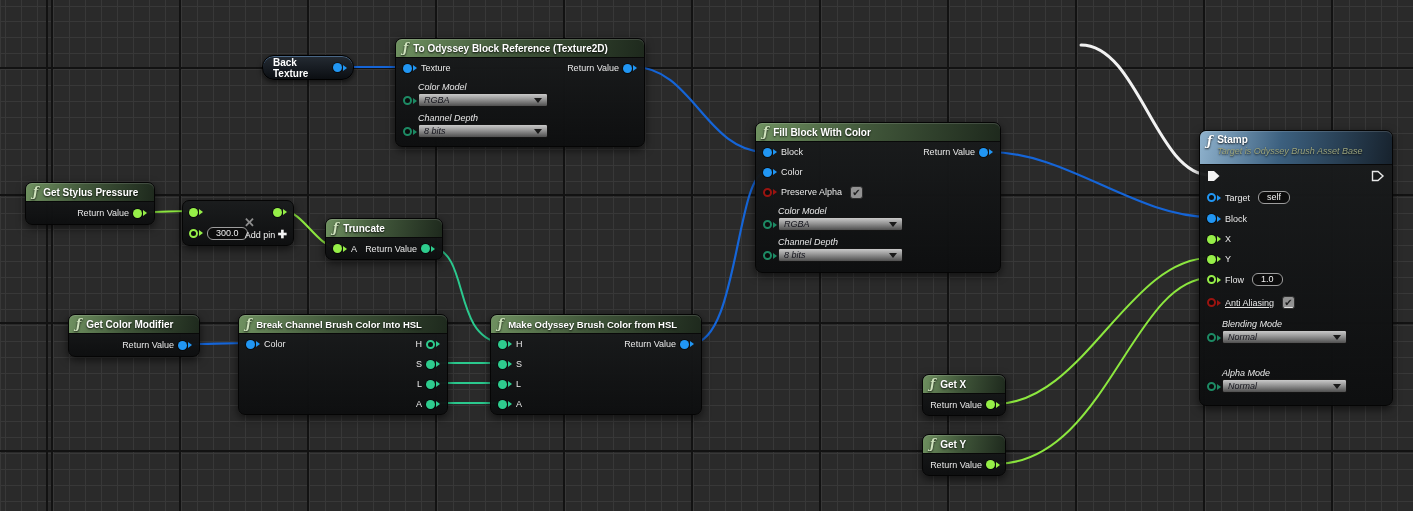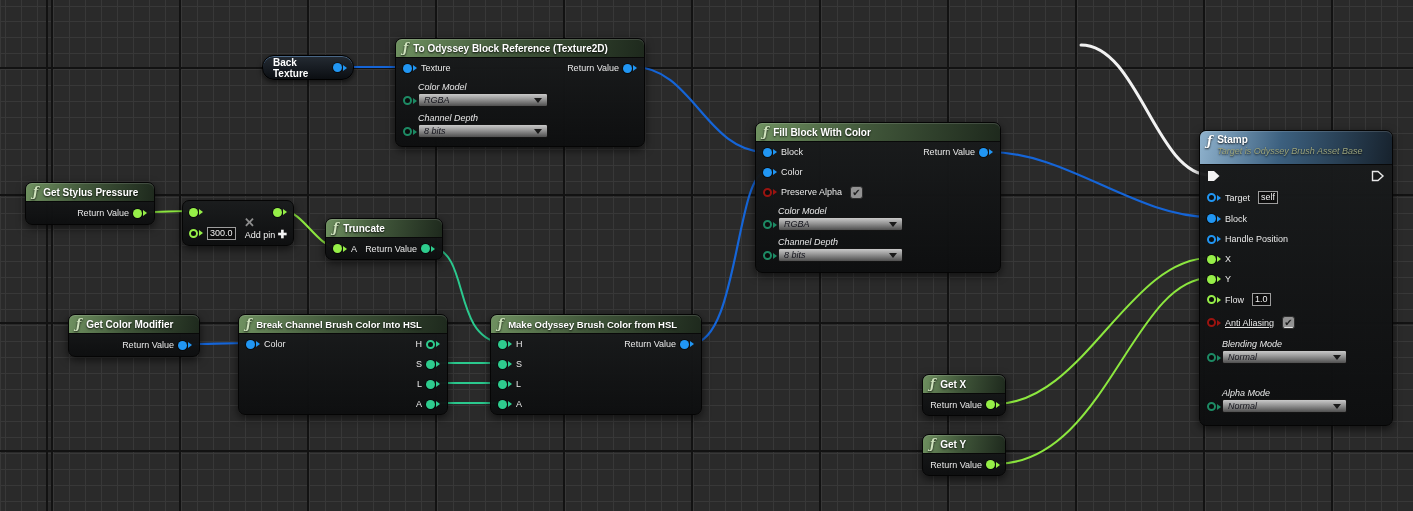--- a/index.html
+++ b/index.html
@@ -59,22 +59,22 @@
 
   .grp { position:relative; padding:4px 7px 0 22px;font-style:italic; }
   .grp .gpin { position:absolute; left:7px; bottom:2px; }
   .grp-label { display:block; margin-bottom:1px; color:#e8e8e8; }
   .dd { height:14px; display:flex; align-items:center; justify-content:space-between;
         background:linear-gradient(180deg,#c9c9c9 0%,#9b9b9b 40%,#4f4f4f 100%);
         border:1px solid #141414; border-radius:2px; padding:0 5px; color:#14141c; font-size:9px; }
   .dd-arrow { width:0; height:0; border-left:4px solid transparent; border-right:4px solid transparent;
               border-top:5px solid #1a1a1a; margin-left:6px; }
 
-  .valbox { background:#0c0c0c; border:1px solid #9d9d9d; border-radius:0; height:13px;
-            line-height:11px; padding:0 2px; color:#f0f0f0; font-size:9px; margin-left:4px; }
+  .valbox { background:#0c0c0c; border:1px solid #9d9d9d; border-radius:6px; height:13px;
+            line-height:11px; padding:0 8px; color:#f0f0f0; font-size:9px; margin-left:4px; }
   .chk { width:13px; height:13px; background:#939393; border:1px solid #2e2e2e; border-radius:3px;
          color:#1f1f1f; font-size:10px; line-height:12px; text-align:center; margin-left:4px; }
 
   .pill { position:absolute; z-index:2; display:flex; align-items:center; justify-content:flex-end;
           border-radius:12px; background:linear-gradient(180deg,#242b33,#0b0e12);
           border:1px solid #000; box-shadow: inset 0 1px 0 rgba(120,175,235,0.45), 0 2px 5px rgba(0,0,0,0.6);
           color:#fff; font-size:10px; font-weight:bold; padding:0 6px 0 10px; gap:18px; }
 
   .diamond { width:7px; height:7px; border:2px solid #efefef; transform:rotate(45deg); flex:none; }
   .evt-badge { margin-left:auto; width:10px; height:10px; border:2px solid #ff211a; background:#3a0403; flex:none; }
@@ -244,27 +244,20 @@
       <span class="valbox">self</span>
     </div>
     <div class="row" style="height:21px;">
       <span class="p filled" style="--c:#2196f3">
           <i class="pc"></i>
           <i class="pa"></i>
         </span>
       <span class="pl">Block</span>
     </div>
     <div class="row">
-      <span class="p hollow" style="--c:#2196f3">
-          <i class="pc"></i>
-          <i class="pa"></i>
-        </span>
-      <span class="pl">Handle Position</span>
-    </div>
-    <div class="row">
       <span class="p filled" style="--c:#96ef48">
           <i class="pc"></i>
           <i class="pa"></i>
         </span>
       <span class="pl">X</span>
     </div>
     <div class="row">
       <span class="p filled" style="--c:#96ef48">
           <i class="pc"></i>
           <i class="pa"></i>

